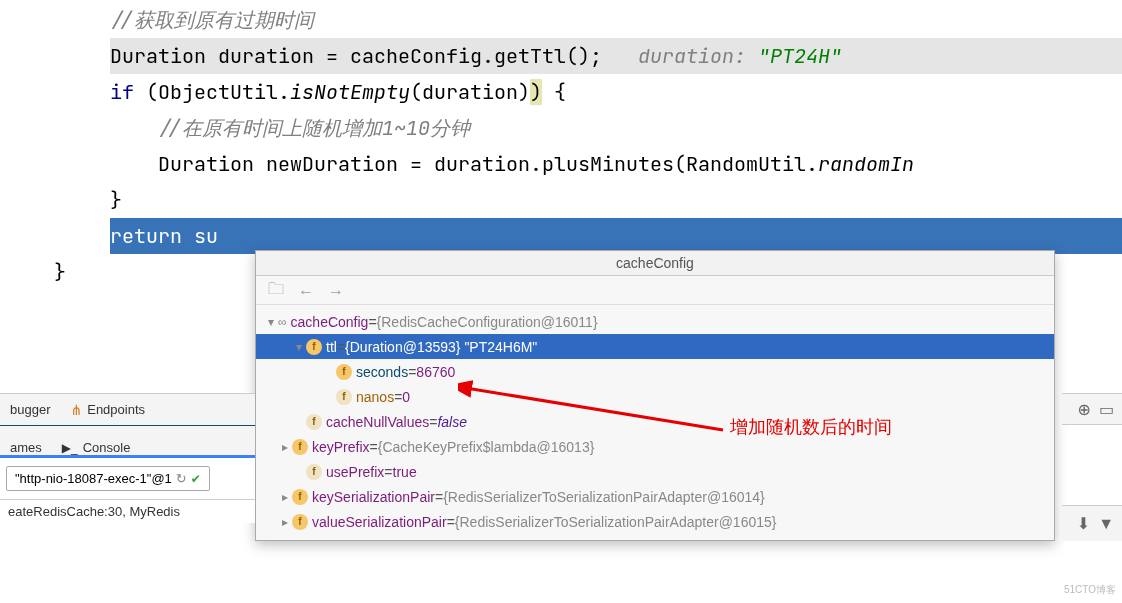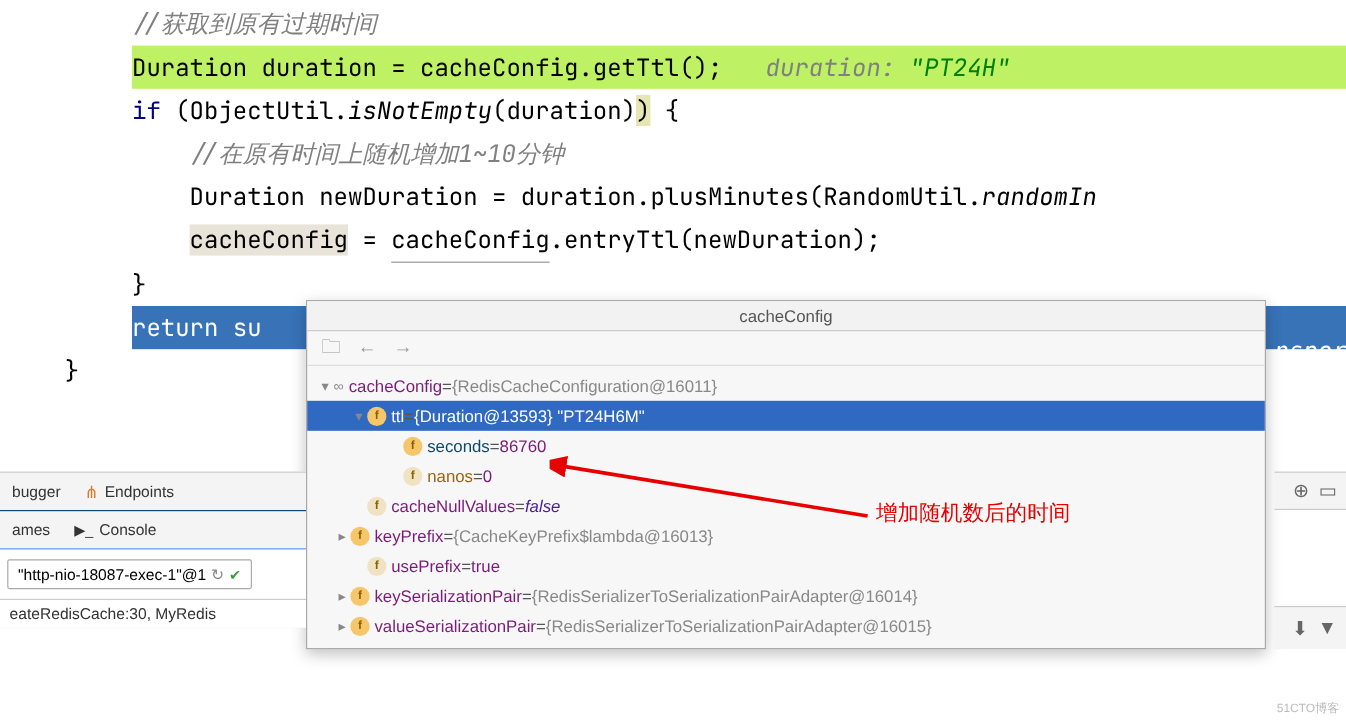--- a/index.html
+++ b/index.html
@@ -4,21 +4,21 @@
 <style>
 * { box-sizing: border-box; margin: 0; padding: 0; }
 body { font-family: "Segoe UI", Arial, sans-serif; font-size: 13px; background: #fff; width: 1122px; height: 603px; overflow: hidden; position: relative; }
 .editor { font-family: "JetBrains Mono", Consolas, monospace; font-size: 20px; line-height: 36px; background: #fff; padding-left: 110px; padding-top: 2px; color: #000; }
 .editor .line { white-space: pre; }
 .kw { color: #000080; font-weight: normal; }
 .comment { color: #808080; font-style: italic; }
 .method { color: #000; }
 .ital { font-style: italic; margin-top: 38px; }
 .param-inlay { color: #808080; font-style: italic; }
-.highlight-line { background: #bef264; }
+.highlight-line { background: #e5e5e5; }
 .selected-line { background: #3873b8; color: #fff; }
 .selected-line * { color: #fff !important; }
 .paren-hl { background: #e6e6b3; }
 .underline { border-bottom: 1px solid #999; display: inline-block; }
 .popup { position: absolute; left: 255px; top: 250px; width: 800px; background: #f7f7f7; border: 1px solid #aaa; box-shadow: 0 4px 12px rgba(0,0,0,.25); font-family: "Segoe UI", Arial, sans-serif; font-size: 14px; }
 .popup-title { text-align: center; padding: 4px 0; color: #555; background: #f2f2f2; border-bottom: 1px solid #ccc; }
 .popup-toolbar { display: flex; align-items: center; gap: 10px; padding: 4px 10px; border-bottom: 1px solid #ddd; }
 .popup-toolbar .icon-btn { width: 20px; height: 20px; display: flex; align-items: center; justify-content: center; color: #999; cursor: pointer; font-size: 16px; }
 .tree { padding: 4px 0 6px 0; }
 .tree-row { display: flex; align-items: center; height: 25px; white-space: nowrap; overflow: hidden; }
@@ -29,21 +29,21 @@
 .f-badge { width: 16px; height: 16px; border-radius: 50%; background: #f6c66b; color: #8a6100; font-size: 10px; display: inline-flex; align-items: center; justify-content: center; margin-right: 4px; font-weight: bold; }
 .f-badge.pale { background: #f0e3c4; }
 .fieldname { color: #7b1b7b; }
 .greyval { color: #888; }
 .equals { color: #555; }
 .oo { font-size: 12px; color: #888; margin-right: 4px; }
 .red-arrow-svg { position: absolute; pointer-events: none; }
 .annotation { position: absolute; color: #e60000; font-family: Arial, sans-serif; font-size: 18px; }
 .bottom-panel { position: absolute; left: 0; top: 393px; width: 255px; background: #f4f4f4; border-top: 1px solid #ccc; font-size: 13px; }
 .bp-tabs1 { display: flex; align-items: center; height: 32px; border-bottom: 1px solid #0c4a6e; padding: 0 10px; gap: 20px; }
-.bp-tabs2 { display: flex; align-items: center; height: 32px; border-bottom: 1px solid #3b82f6; padding: 0 10px; gap: 20px; }
+.bp-tabs2 { display: flex; align-items: flex-end; height: 32px; border-bottom: 3px solid #3b82f6; padding: 0 10px; gap: 20px; }
 .tab-item { display: flex; align-items: center; gap: 5px; color: #333; cursor: pointer; }
 .icon-ep { color: #d97a2a; font-size: 14px; }
 .icon-console { color: #333; font-size: 12px; }
 .thread-label { padding: 4px 8px; display: inline-flex; align-items: center; background: #fff; border: 1px solid #aaa; border-radius: 2px; margin: 6px 2px 6px 6px; font-size: 13px; }
 .thread-label .check { color: #3a9c3a; margin-left: 4px; font-size: 12px; }
 .stack-row { padding: 4px 8px; color: #333; font-size: 13px; white-space: nowrap; overflow: hidden; }
 .right-gutter { position: absolute; right: 0; top: 393px; width: 60px; height: 32px; display: flex; align-items: center; justify-content: flex-end; border-top: 1px solid #ccc; border-bottom:1px solid #ccc; background: #f4f4f4; gap: 8px; padding-right: 8px; color: #666; }
 .right-gutter2 { position: absolute; right: 0; top: 505px; width: 60px; height: 36px; display: flex; align-items: center; justify-content: flex-end; background: #f4f4f4; border-top:1px solid #ccc; gap: 8px; padding-right: 8px; color: #666; }
 .gutter-icon { cursor: pointer; font-size: 16px; }
 .fade-right { position: absolute; right: 0; top: 280px; width: 60px; text-align:right; font-family: Consolas, monospace; font-size:20px; font-style: italic; color: #fff; }
@@ -51,21 +51,20 @@
 </style>
 </head>
 <body>
 
 <div class="editor">
   <div class="line"><span class="comment">//获取到原有过期时间</span></div>
   <div class="line highlight-line"><span>Duration duration = cacheConfig.</span><span class="method">getTtl</span><span>();</span><span class="param-inlay">   duration: </span><span class="comment" style="color:#008000;font-style:italic">"PT24H"</span></div>
   <div class="line"><span class="kw">if</span><span> (ObjectUtil.</span><span class="ital">isNotEmpty</span><span>(duration)</span><span class="paren-hl">)</span><span> {</span></div>
   <div class="line"><span class="comment">    //在原有时间上随机增加1~10分钟</span></div>
   <div class="line"><span>    Duration newDuration = duration.plusMinutes(RandomUtil.</span><span class="ital">randomIn</span></div>
-  <div class="line"><span>    </span><span style="background:#e9e4d9">cacheConfig</span><span> = </span><span class="underline">cacheConfig</span><span>.entryTtl(newDuration);</span></div>
   <div class="line"><span>}</span></div>
   <div class="line selected-line"><span class="kw" style="color:#fff">return</span><span> su</span></div>
   <div class="line" style="padding-left:0; margin-left:-56px;"><span>}</span></div>
 </div>
 
 <span class="fade-right">nsport</span>
 
 <div class="popup">
   <div class="popup-title">cacheConfig</div>
   <div class="popup-toolbar">

